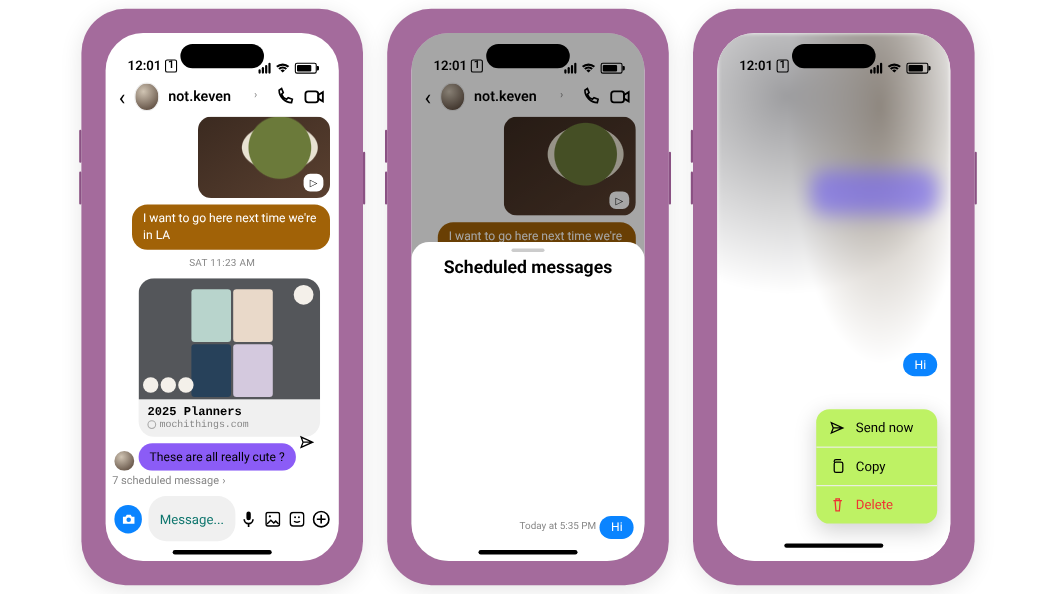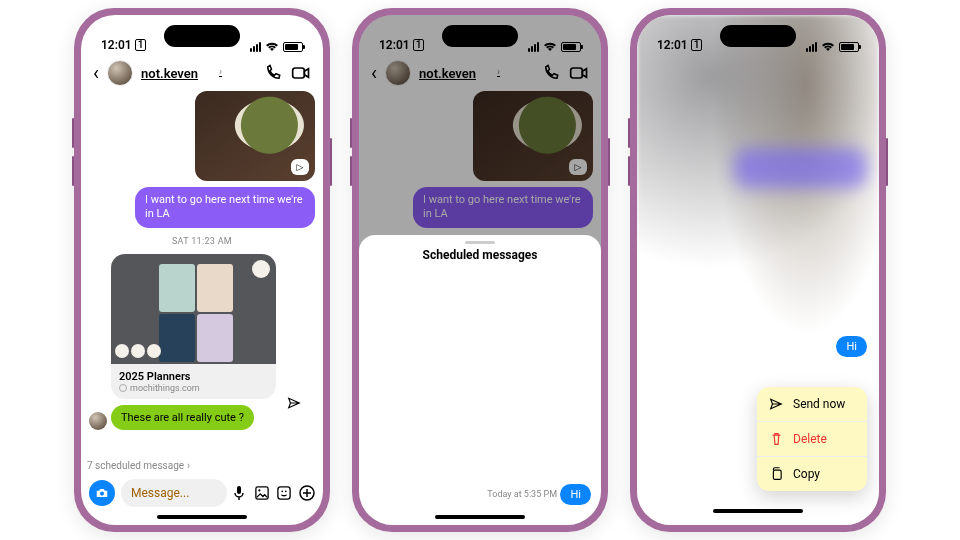--- a/index.html
+++ b/index.html
@@ -12,21 +12,21 @@
     align-items: center;
     justify-content: center;
     gap: 22px;
     overflow: hidden;
   }
   .phone {
     width: 256px;
     height: 524px;
     background: #a46b9c;
     border-radius: 40px;
-    padding: 7px;
+    padding: 22px;
     position: relative;
     box-shadow: 0 4px 20px rgba(0,0,0,0.1);
   }
   .phone::before { 
     content:"";position:absolute;right:-2px;top:130px;width:2px;height:48px;background:#8a5183;border-radius:2px;
   }
   .phone::after{ 
     content:"";position:absolute;left:-2px;top:110px;width:2px;height:30px;background:#8a5183;border-radius:2px;
     box-shadow: 0 38px 0 #8a5183;
   }
@@ -54,83 +54,83 @@
   .wifi{font-size:12px;}
   .battery{width:20px;height:10px;border:1px solid #000;border-radius:2px;position:relative;padding:1px;}
   .battery::after{content:"";position:absolute;right:-3px;top:2px;width:2px;height:4px;background:#000;border-radius:0 1px 1px 0;}
   .battery>div{background:#000;height:100%;width:80%;border-radius:1px;}
   .sim{font-size:10px;border:1px solid #000;border-radius:2px;padding:0 2px;line-height:1;}
   
   .chat-header{display:flex;align-items:center;padding:5px 12px;gap:8px;}
   .back{font-size:20px;line-height:1;}
   .avatar{width:26px;height:26px;border-radius:50%;background:radial-gradient(circle at 35% 30%,#d0c4b3,#4a382c);border:1px solid #eee;}
   .uname{font-weight:600;font-size:13px;}
-  .uname-wrap{display:flex;align-items:flex-start;gap:21px;text-decoration:underline;}
+  .uname-wrap{display:flex;align-items:flex-start;gap:21px;}
   .chev{font-size:10px;color:#888;}
   .spacer{flex:1;}
   .hicon{width:20px;display:flex;justify-content:center;font-size:16px;}
   
   .chat-body{flex:1;overflow:hidden;padding:0 8px;font-size:11px;display:flex;flex-direction:column;gap:6px;}
   .food-img{
     width:120px;height:90px;border-radius:12px;align-self:flex-end;position:relative;overflow:hidden;
     background:
       radial-gradient(circle at 62% 38%, #6b7a3a 0 28px, transparent 29px),
       radial-gradient(ellipse at 62% 38%, #e8e2d2 0 34px, transparent 35px),
       linear-gradient(145deg,#3b2a20,#5a4030);
   }
   .reel-badge{position:absolute;bottom:6px;right:6px;background:#fff;border-radius:6px;width:18px;height:16px;display:flex;align-items:center;justify-content:center;font-size:9px;}
-  .bubble-out{align-self:flex-end;background:#8b5cf6;color:#fff;padding:6px 10px;border-radius:14px;max-width:180px;line-height:1.3;}
+  .bubble-out{align-self:flex-end;background:#a16207;color:#fff;padding:6px 10px;border-radius:14px;max-width:180px;line-height:1.3;}
   .timestamp{align-self:center;font-size:9px;color:#888;letter-spacing:0.3px;margin:2px 0;text-align:center;}
   .card{align-self:flex-start;margin-left:22px;background:#f0f0f0;border-radius:14px;overflow:hidden;width:165px;}
   .card-img{
     height:110px;background:#54565a;position:relative;
   }
   .planner{position:absolute;width:36px;height:48px;border-radius:3px;}
   .p1{background:#b8d4cc;left:48px;top:10px;}
   .p2{background:#e9d9c9;left:86px;top:10px;}
   .p3{background:#27415a;left:48px;top:60px;}
   .p4{background:#d4c9de;left:86px;top:60px;}
   .eggs{position:absolute;left:4px;bottom:6px;display:flex;gap:2px;}
   .eggs span{width:14px;height:14px;background:#f4f0ea;border-radius:50%;}
   .cup{position:absolute;right:6px;top:6px;width:18px;height:18px;background:#f4f0ea;border-radius:50%;}
-  .card-meta{padding:6px 8px;}
+  .card-meta{padding:6px 8px;font-family:Liberation Mono, monospace;}
   .card-title{font-weight:600;font-size:11px;}
   .card-src{font-size:9px;color:#888;display:flex;align-items:center;gap:3px;}
   .globe{width:8px;height:8px;border:1px solid #aaa;border-radius:50%;display:inline-block;}
   .share-icon{position:absolute;right:14px;top:50%;transform:translateY(70px);font-size:12px;}
-  .bubble-in{align-self:flex-start;margin-left:22px;background:#84cc16;border-radius:14px;padding:6px 10px;max-width:170px;position:relative;}
+  .bubble-in{align-self:flex-start;margin-left:22px;background:#8b5cf6;border-radius:14px;padding:6px 10px;max-width:170px;position:relative;}
   .avatar-sm{width:18px;height:18px;border-radius:50%;background:radial-gradient(circle at 35% 30%,#d0c4b3,#4a382c);position:absolute;left:-22px;bottom:0;}
   .sched-banner{font-size:10px;color:#888;padding:4px 6px;display:flex;align-items:center;gap:3px;}
   
   .inputrow{display:flex;align-items:center;gap:6px;padding:4px 8px;}
   .cam{width:26px;height:26px;border-radius:50%;background:#0a84ff;color:#fff;display:flex;align-items:center;justify-content:center;font-size:13px;}
-  .msginput{flex:1;background:#f0f0f0;border-radius:16px;padding:0 10px;height:28px;display:flex;align-items:center;color:#a16207;font-size:12px;}
+  .msginput{flex:1;background:#f0f0f0;border-radius:16px;padding:0 10px;height:41px;display:flex;align-items:center;color:#0f766e;font-size:12px;}
   .inicon{width:16px;text-align:center;font-size:14px;color:#333;}
   .homebar{height:4px;width:90px;background:#000;border-radius:2px;margin:4px auto 6px;}
   
   .dim{position:absolute;inset:0;background:rgba(0,0,0,0.35);z-index:5;}
   
   .sheet{position:absolute;left:0;right:0;bottom:0;background:#fff;border-radius:16px 16px 0 0;z-index:10;display:flex;flex-direction:column;}
   .grab{width:30px;height:3px;background:#ccc;border-radius:2px;margin:6px auto 4px;}
-  .sheet-title{text-align:center;font-weight:700;font-size:12px;padding-bottom:8px;}
+  .sheet-title{text-align:center;font-weight:700;font-size:16px;padding-bottom:8px;}
   .sheet-body{flex:1;position:relative;}
   .sched-time{position:absolute;right:44px;bottom:16px;font-size:9px;color:#888;}
   .hi-bubble{position:absolute;right:10px;bottom:10px;background:#0a84ff;color:#fff;border-radius:12px;padding:4px 10px;font-size:11px;}
   .sheet .homebar{margin-top:0;}
   
   .blurbg{position:absolute;inset:0;
     background:
       radial-gradient(circle at 30% 12%, rgba(60,60,65,0.5), transparent 40%),
       radial-gradient(ellipse at 70% 14%, rgba(90,70,45,0.5), transparent 40%),
       linear-gradient(#ffffff,#ffffff);
     filter: blur(2px);
   }
   .blurbg::after{content:"";position:absolute;left:40%;right:5%;top:26%;height:40px;background:rgba(110,94,245,0.6);border-radius:14px;filter:blur(8px);}
   .ctx-menu{
-    position:absolute;right:12px;bottom:34px;background:#fef9c3;border-radius:12px;box-shadow:0 6px 20px rgba(0,0,0,0.18);width:110px;z-index:10;overflow:hidden;
+    position:absolute;right:12px;bottom:34px;background:#bef264;border-radius:12px;box-shadow:0 6px 20px rgba(0,0,0,0.18);width:110px;z-index:10;overflow:hidden;
   }
   .ctx-item{display:flex;align-items:center;gap:10px;padding:10px 12px;font-size:12px;}
   .ctx-item + .ctx-item{border-top:1px solid #eee;}
   .ctx-item.red{color:#e33;}
   .ctx-icon{width:14px;display:inline-flex;justify-content:center;}
   .hi-bubble2{position:absolute;right:12px;bottom:168px;background:#0a84ff;color:#fff;border-radius:12px;padding:4px 10px;font-size:11px;z-index:10;}
   .p3-status{position:absolute;top:0;left:0;right:0;z-index:12;}
   .p3-home{position:absolute;bottom:6px;left:50%;transform:translateX(-50%);z-index:12;}
   svg{display:block;}
 </style>
@@ -361,33 +361,33 @@
     <div class="hi-bubble2">Hi</div>
     <div class="ctx-menu">
       <div class="ctx-item">
         <span class="ctx-icon">
             <svg width="14" height="14" viewBox="0 0 24 24">
               <path fill="none" stroke="#000" stroke-width="2" d="M3 20l18-8L3 4l3 8z M6 12h15"></path>
             </svg>
           </span>
         <span>Send now</span>
       </div>
-      <div class="ctx-item red">
-        <span class="ctx-icon">
-            <svg width="13" height="14" viewBox="0 0 16 18">
-              <path d="M3 4h10M6 4V2h4v2M5 4l1 12h4l1-12" fill="none" stroke="#e33" stroke-width="1.5"></path>
-            </svg>
-          </span>
-        <span>Delete</span>
-      </div>
       <div class="ctx-item">
         <span class="ctx-icon">
             <svg width="13" height="14" viewBox="0 0 16 18">
               <rect x="4" y="4" width="10" height="12" rx="2" fill="none" stroke="#000" stroke-width="1.5"></rect>
               <path d="M4 4V3a2 2 0 0 1 2-2h6" fill="none" stroke="#000" stroke-width="1.5"></path>
             </svg>
           </span>
         <span>Copy</span>
       </div>
+      <div class="ctx-item red">
+        <span class="ctx-icon">
+            <svg width="13" height="14" viewBox="0 0 16 18">
+              <path d="M3 4h10M6 4V2h4v2M5 4l1 12h4l1-12" fill="none" stroke="#e33" stroke-width="1.5"></path>
+            </svg>
+          </span>
+        <span>Delete</span>
+      </div>
     </div>
     <div class="homebar p3-home"></div>
   </div>
 </div>
 
 </body></html>

